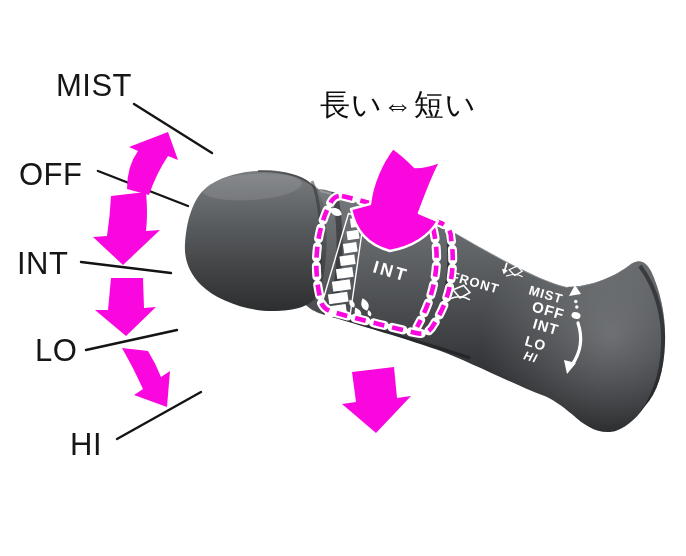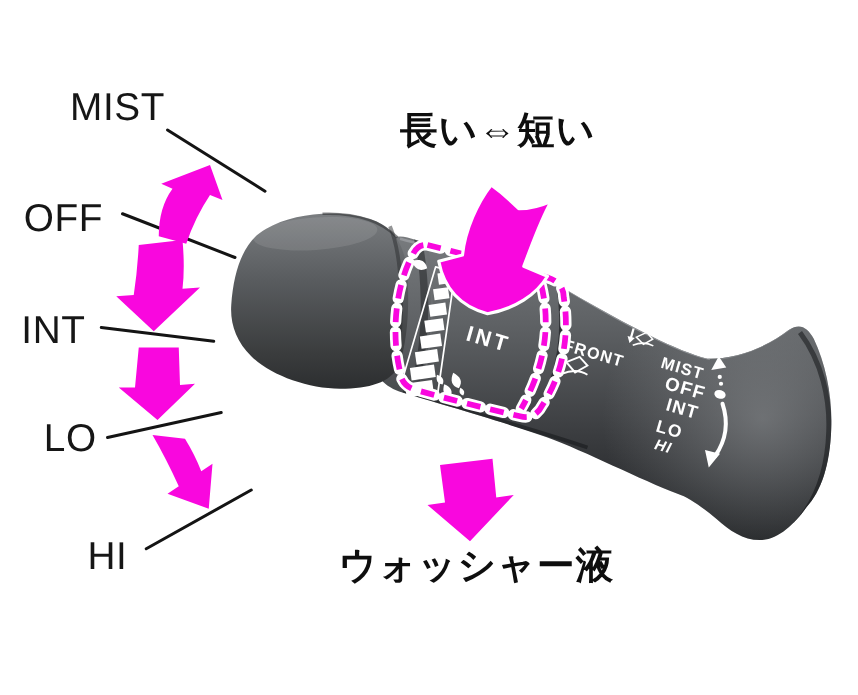--- a/index.html
+++ b/index.html
@@ -6,21 +6,21 @@
   .canvas{
     position:relative;width:686px;height:556px;background:#ffffff;overflow:hidden;
     font-family:"Liberation Sans","DejaVu Sans",sans-serif;
   }
   .art{position:absolute;left:0;top:0;}
   .lbl{
     position:absolute;color:#161616;font-size:31px;font-weight:400;
     letter-spacing:0.5px;white-space:nowrap;line-height:1;
   }
   .jp{
-    position:absolute;color:#0e0e0e;font-size:30px;font-weight:700;
+    position:absolute;color:#0e0e0e;font-size:30px;font-weight:400;
     white-space:nowrap;line-height:1;letter-spacing:1px;
   }
 </style>
 </head>
 <body>
 
 <div class="canvas">
 
   <svg class="art" width="686" height="556" viewBox="0 0 686 556">
     <defs>
@@ -171,15 +171,14 @@
     </g>
   </svg>
 
   <div class="lbl" style="left:56px;top:70px;">MIST</div>
   <div class="lbl" style="left:19px;top:159px;">OFF</div>
   <div class="lbl" style="left:17px;top:248px;">INT</div>
   <div class="lbl" style="left:35px;top:335px;">LO</div>
   <div class="lbl" style="left:70px;top:429px;">HI</div>
 
   <div class="jp" style="left:320px;top:90px;">長い⇔短い</div>
-  <div class="jp" style="left:271px;top:438px;">ウォッシャー液</div>
 
 </div>
 
 </body></html>

